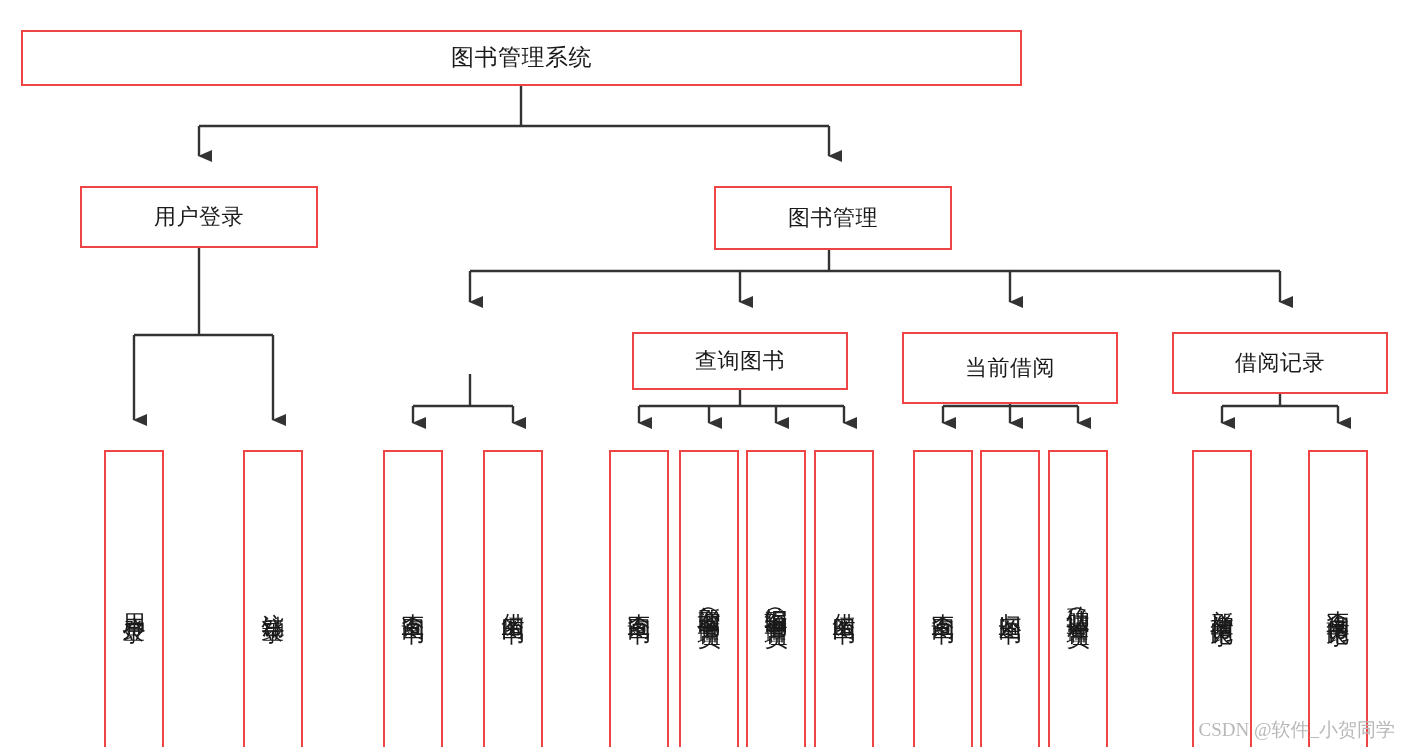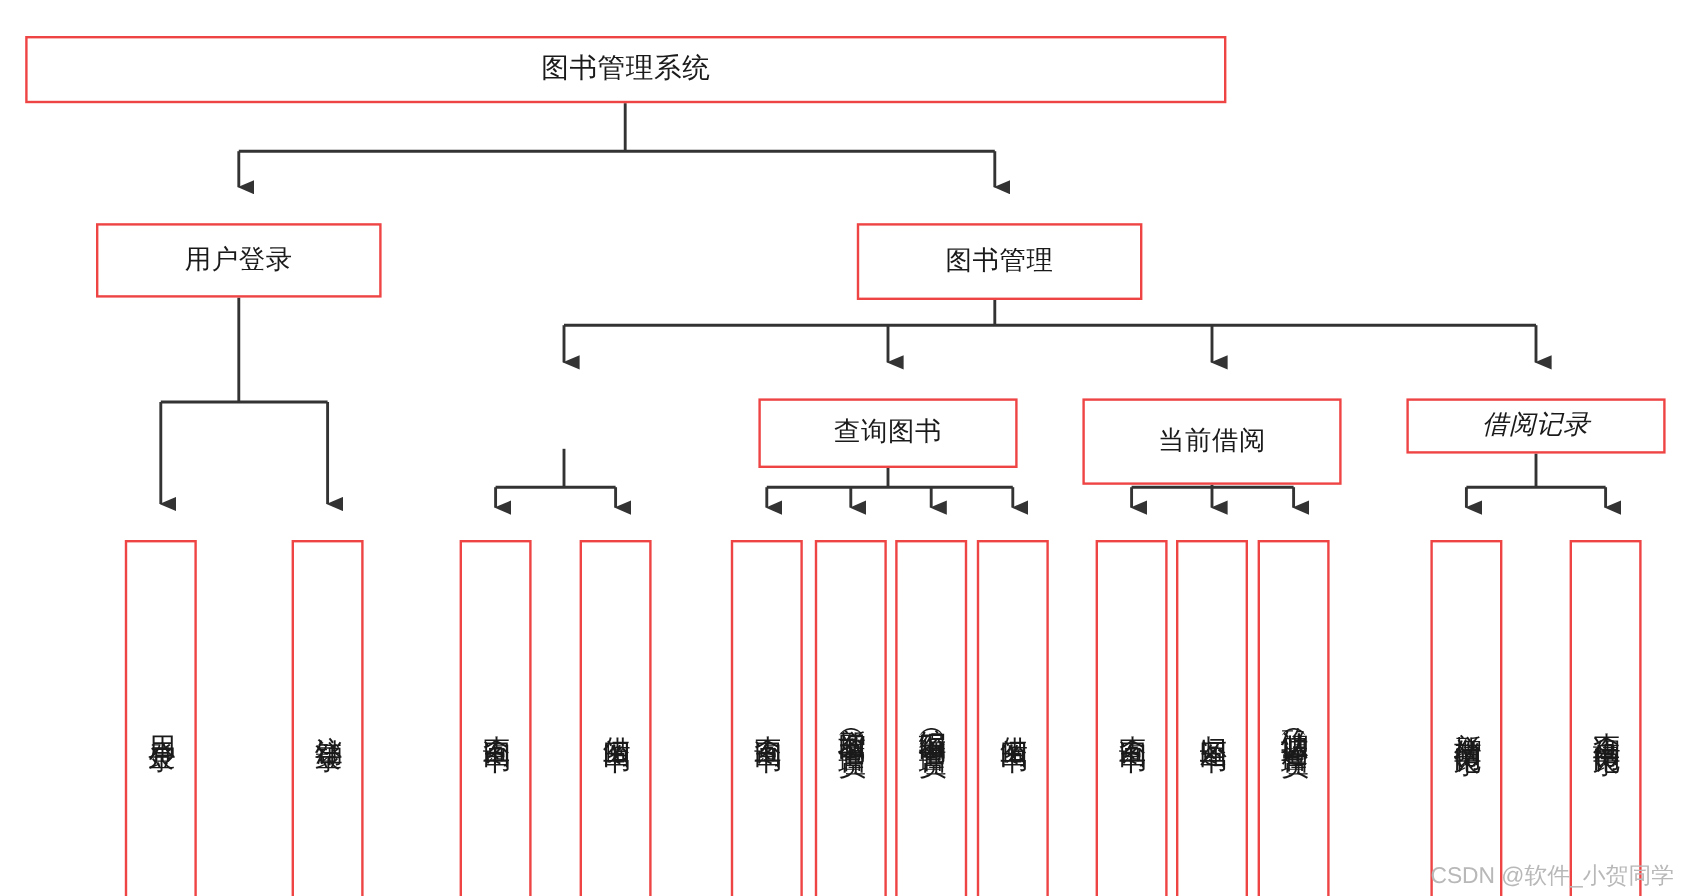--- a/index.html
+++ b/index.html
@@ -39,21 +39,21 @@
     line-height:1.18;
     letter-spacing:3px;
     white-space:nowrap;
   }
   .watermark{
     position:absolute;
     right:10px;bottom:4px;
     font-size:19px;
     color:#b8b8b8;
     white-space:nowrap;
-    font-family:Liberation Sans, sans-serif;
+    font-family:Liberation Serif, serif;
   }
 </style>
 </head>
 <body>
 
 <div id="stage">
 
   <svg id="wires" viewBox="0 0 1405 747" width="1405" height="747" xmlns="http://www.w3.org/2000/svg">
     <defs>
       <marker id="arrow" viewBox="0 0 12 14" refX="6" refY="13" markerWidth="12" markerHeight="14" orient="auto-start-reverse" markerUnits="userSpaceOnUse">
@@ -114,21 +114,21 @@
   <div class="node h" style="left:714px;top:170px;width:238px;height:64px;">
     <span class="lbl">图书管理</span>
   </div>
 
   <div class="node h" style="left:632px;top:316px;width:216px;height:58px;">
     <span class="lbl">查询图书</span>
   </div>
   <div class="node h" style="left:902px;top:316px;width:216px;height:72px;">
     <span class="lbl">当前借阅</span>
   </div>
-  <div class="node h" style="left:1172px;top:316px;width:216px;height:46px;font-style:italic;">
+  <div class="node h" style="left:1172px;top:316px;width:216px;height:62px;">
     <span class="lbl">借阅记录</span>
   </div>
 
   <div class="node v" style="left:104px;top:434px;width:60px;height:302px;">
     <span class="lbl">用户登录</span>
   </div>
   <div class="node v" style="left:243px;top:434px;width:60px;height:302px;">
     <span class="lbl">注销登录</span>
   </div>
 

